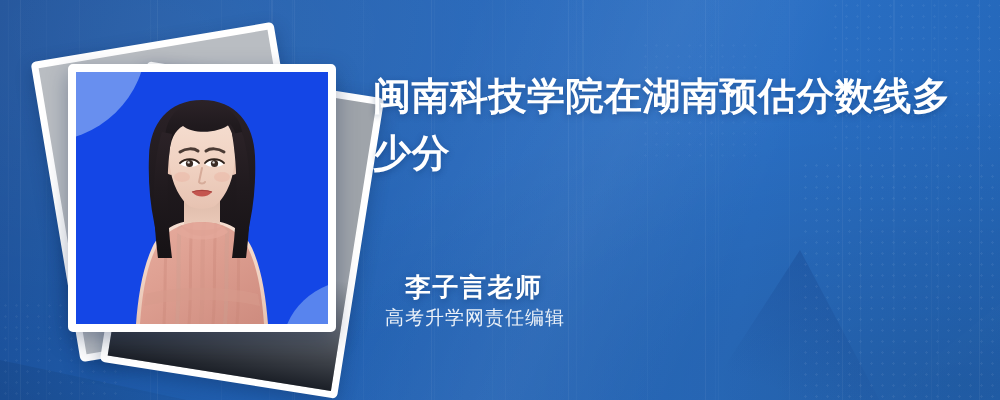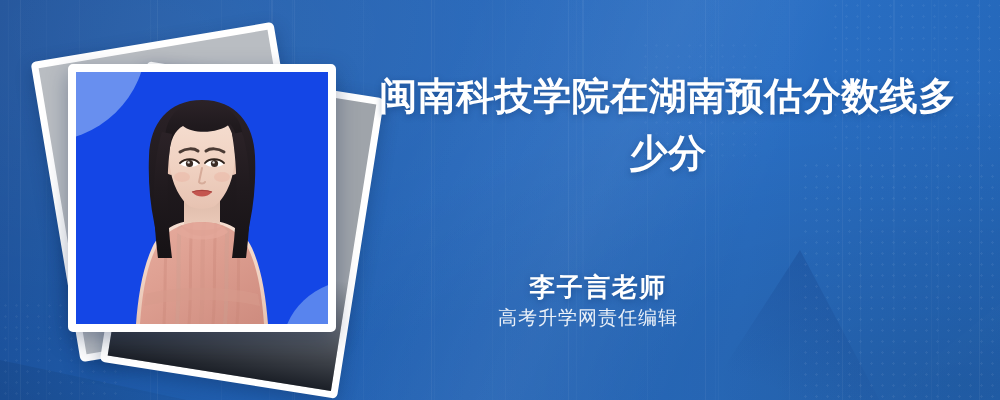--- a/index.html
+++ b/index.html
@@ -115,29 +115,29 @@
   }
   .photo .br-blob{
     position:absolute;right:-28px;bottom:-26px;width:74px;height:70px;
     background:#5f8bee;
     border-top-left-radius:100% 100%;
     opacity:.9;
   }
   .portrait{position:absolute;left:0;top:0;width:100%;height:100%;}
 
   
-  #text-col{position:absolute;left:373px;top:0;width:600px;height:400px;text-align:center;}
+  #text-col{position:absolute;left:373px;top:0;width:600px;height:400px;}
   #title{
     position:absolute;left:0;top:68px;width:590px;
     color:#ffffff;
     font-size:38px;line-height:57px;font-weight:bold;
     letter-spacing:.5px;
     text-shadow:0 2px 6px rgba(10,40,90,.35);
   }
-  #author-block{position:absolute;left:5px;top:272px;width:420px;}
+  #author-block{position:absolute;left:12px;top:272px;width:420px;}
   #author-name{
     color:#ffffff;font-size:26px;font-weight:bold;line-height:30px;
     letter-spacing:1.5px;padding-left:20px;
     text-shadow:0 2px 6px rgba(10,40,90,.35);
   }
   #author-role{
     color:rgba(255,255,255,.90);font-size:19px;line-height:24px;
     letter-spacing:1px;margin-top:4px;
   }
 </style>

